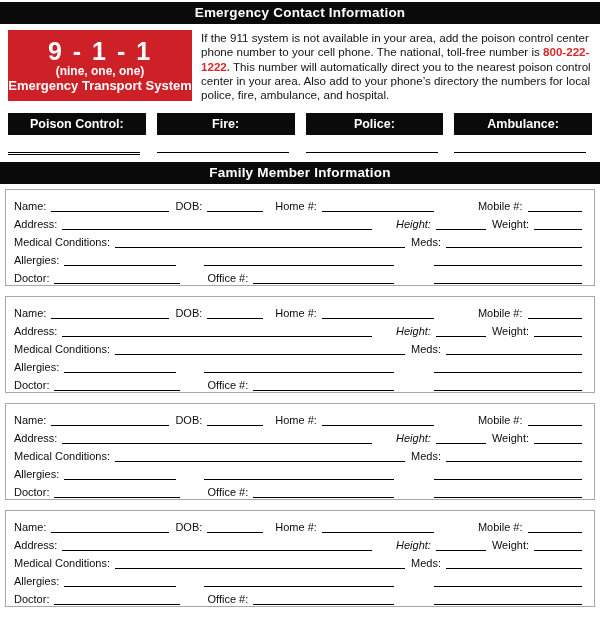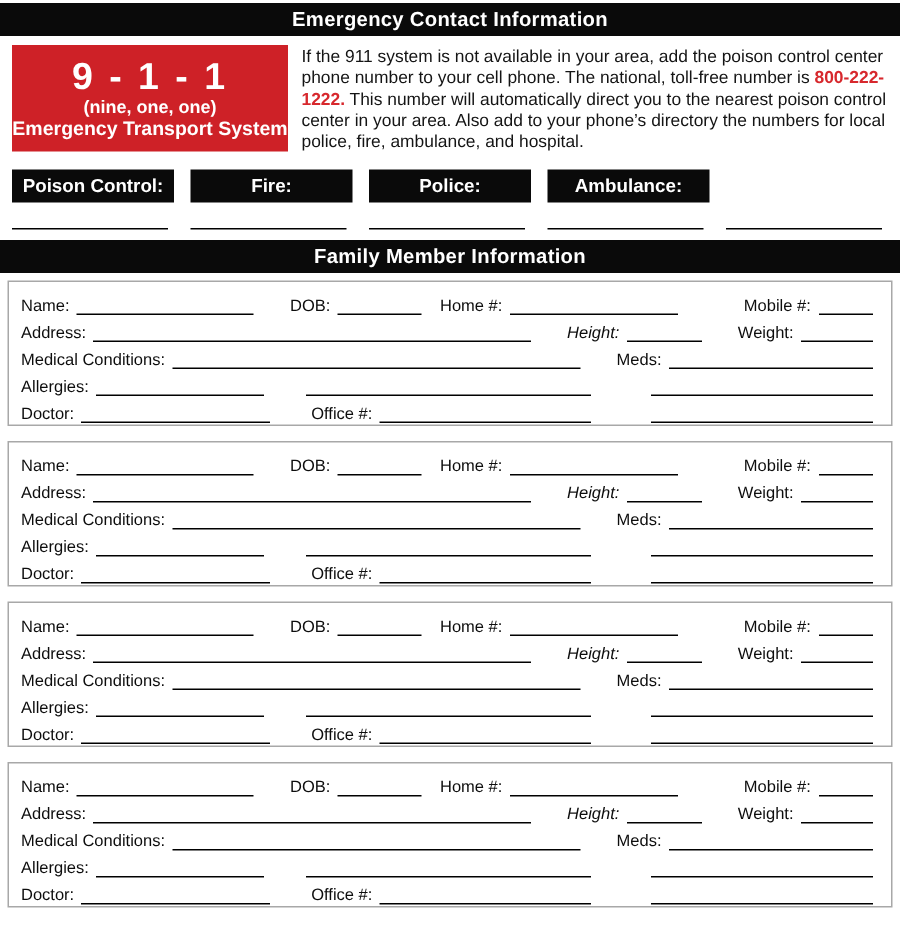--- a/index.html
+++ b/index.html
@@ -31,42 +31,42 @@
     text-align: center; flex: none; padding: 2px;
   }
   .badge-line1 { font-size: 25px; font-weight: bold; letter-spacing: 2px; line-height: 26px; }
   .badge-line2 { font-size: 12px; font-weight: bold; line-height: 14px; }
   .badge-line3 { font-size: 13px; font-weight: bold; line-height: 16px; white-space: nowrap; }
   .intro-text { flex: 1; font-size: 11.6px; line-height: 14.3px; padding-top: 1px; color: #141414; }
   .phone-red { color: #d7282d; font-weight: bold; }
 
   
   .contacts-grid {
-    display: grid; grid-template-columns: repeat(5, 1fr);
+    display: grid; grid-template-columns: repeat(4, 1fr);
     column-gap: 11px; padding: 0 8px;
   }
   .contacts-labels { margin-top: 11px; }
   .contact-label {
     background: #0a0a0a; color: #ffffff; font-weight: bold; font-size: 12.5px;
     text-align: center; height: 22px; line-height: 22px; white-space: nowrap; overflow: hidden;
   }
   .contacts-lines { margin-top: 16px; }
   .contact-line { border-bottom: 1.7px solid #000; height: 2px; width: 96%; }
 
   
   .members { padding: 5px 5px 0 5px; }
   .member {
     border: 1px solid #a8a8a8; height: 97px;
     padding: 5px 12px 0 8px; margin-bottom: 10px;
     background: #fff;
   }
   .row { display: flex; align-items: flex-end; height: 18px; font-size: 11px; }
   .lbl { white-space: nowrap; padding-right: 5px; line-height: 14px; }
   .line { border-bottom: 1.45px solid #000; align-self: flex-end; margin-bottom: 1px; height: 2px; }
-  .ml10 { margin-left: 24px; } .ml12 { margin-left: 12px; } .ml13 { margin-left: 13px; padding-left: 31px; }
+  .ml10 { margin-left: 6px; } .ml12 { margin-left: 12px; } .ml13 { margin-left: 13px; padding-left: 31px; }
   .ml7  { margin-left: 24px; font-style: italic;  } .ml27 { margin-left: 27px; } .ml28 { margin-left: 28px; }
   .ml40 { margin-left: 40px; }
   .fx1 { flex: 1 1 0; }
   .w118 { flex: 0 0 118px; } .w56 { flex: 0 0 56px; }  .w112 { flex: 0 0 112px; }
   .w103 { flex: 1 1 0; }     .w50 { flex: 0 0 50px; }  .w48  { flex: 0 0 48px; }
   .w136 { flex: 0 0 136px; } .w148 { flex: 0 0 148px; }
   .w126 { flex: 0 0 126px; }
 </style>
 </head>
 <body>

